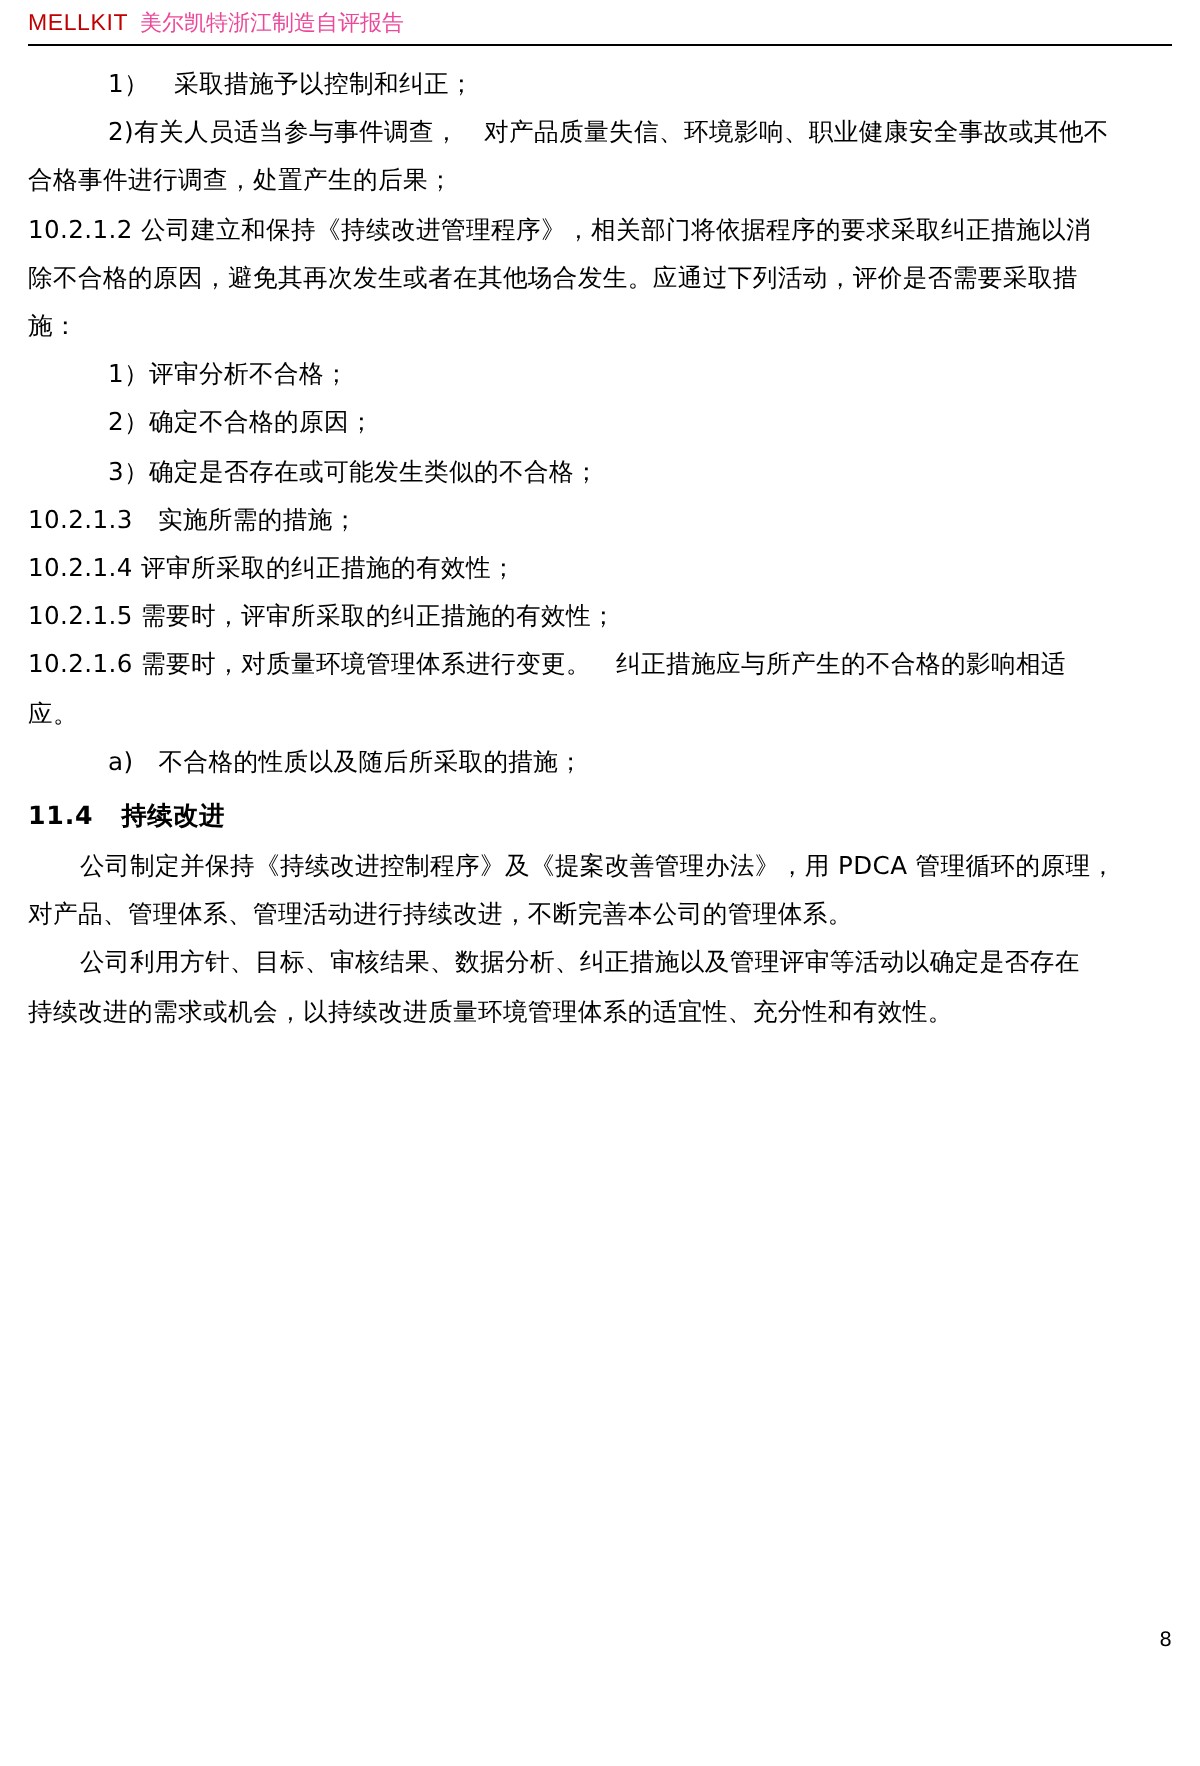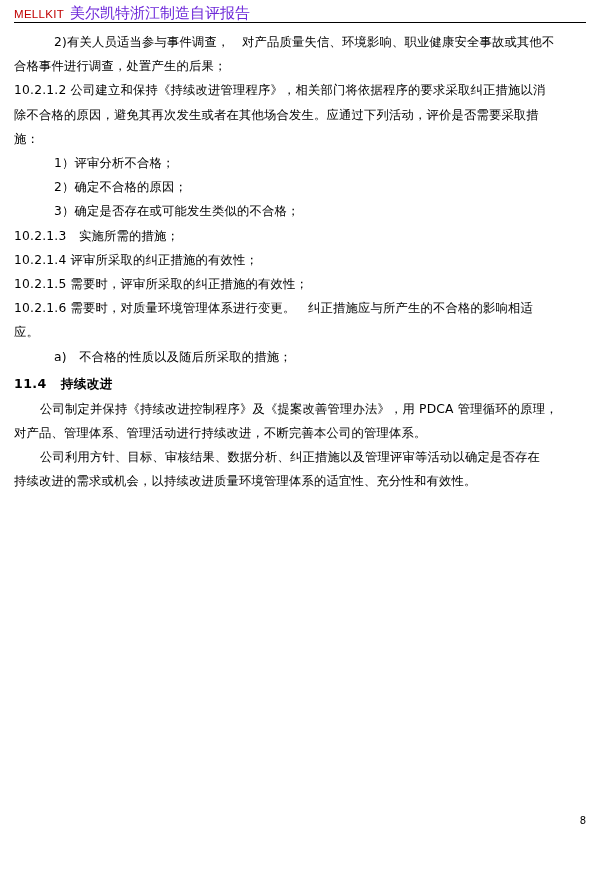--- a/index.html
+++ b/index.html
@@ -37,22 +37,22 @@
     align-items: baseline;
     gap: 6px;
   }
   .brand {
     color: #c00000;
     font-family: "Liberation Sans", sans-serif;
     font-size: 11.5px;
     letter-spacing: 0.3px;
   }
   .header-title {
-    color: #6d28d9;
-    font-size: 15px;
+    color: #ec4899;
+    font-size: 11px;
     font-family: Liberation Serif, serif;
   }
   .header-rule {
     position: absolute;
     left: 14px;
     right: 14px;
     top: 22px;
     height: 1px;
     background: #000000;
   }
@@ -112,20 +112,21 @@
   <div class="header">
     <div class="header-inner">
       <span class="brand" style="color: rgb(192, 0, 0);">MELLKIT</span>
       <span class="header-title">美尔凯特浙江制造自评报告</span>
     </div>
   </div>
   <div class="header-rule"></div>
 
   <div class="content">
 
+    <p class="p indent2">1）　采取措施予以控制和纠正；</p>
     <p class="p indent2">2)有关人员适当参与事件调查，　对产品质量失信、环境影响、职业健康安全事故或其他不</p>
     <p class="p noindent">合格事件进行调查，处置产生的后果；</p>
     <p class="p noindent">10.2.1.2 公司建立和保持《持续改进管理程序》，相关部门将依据程序的要求采取纠正措施以消</p>
     <p class="p noindent">除不合格的原因，避免其再次发生或者在其他场合发生。应通过下列活动，评价是否需要采取措</p>
     <p class="p noindent">施：</p>
     <p class="p indent2">1）评审分析不合格；</p>
     <p class="p indent2">2）确定不合格的原因；</p>
     <p class="p indent2">3）确定是否存在或可能发生类似的不合格；</p>
     <p class="p noindent">10.2.1.3　实施所需的措施；</p>
     <p class="p noindent">10.2.1.4 评审所采取的纠正措施的有效性；</p>

